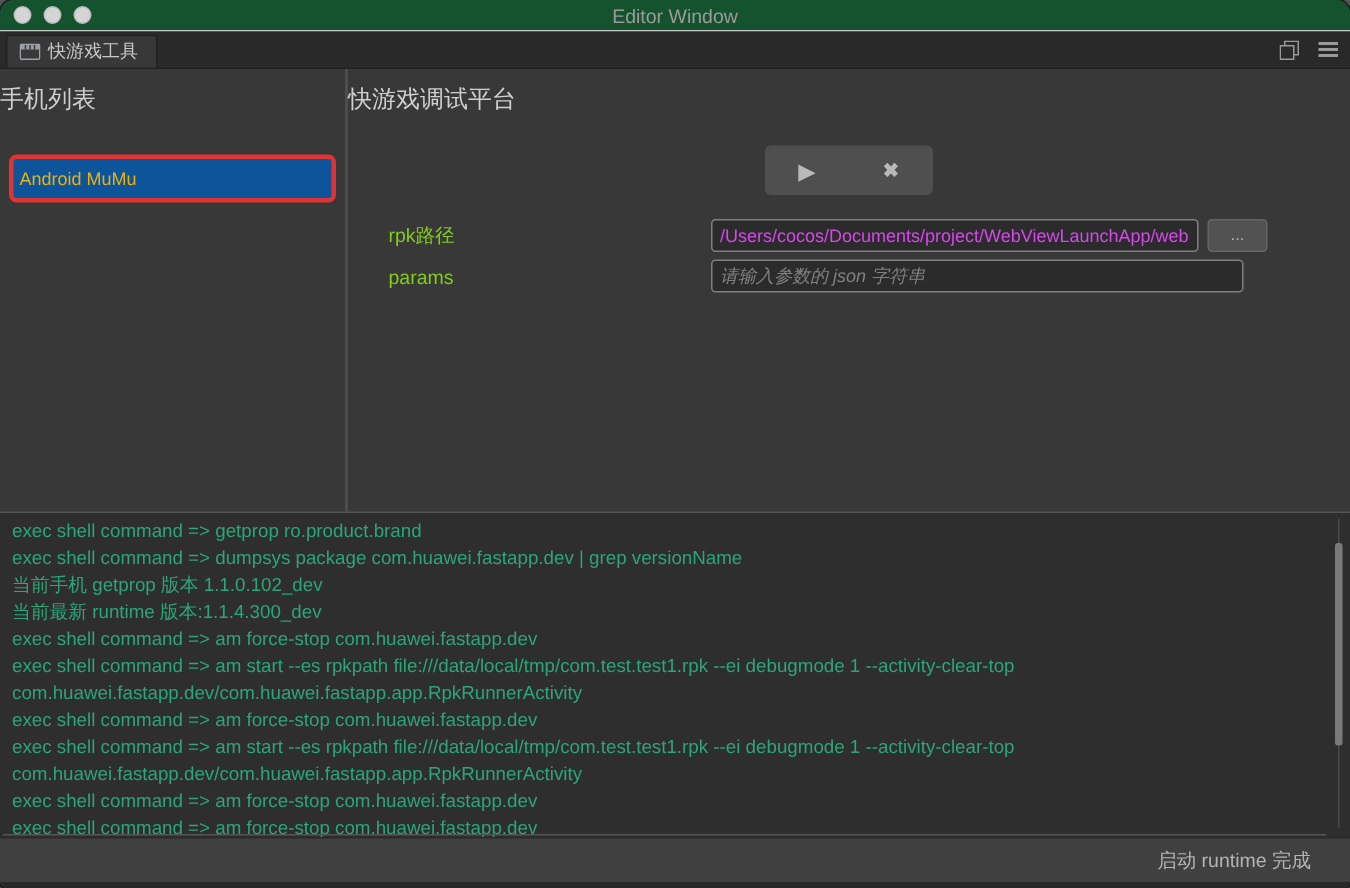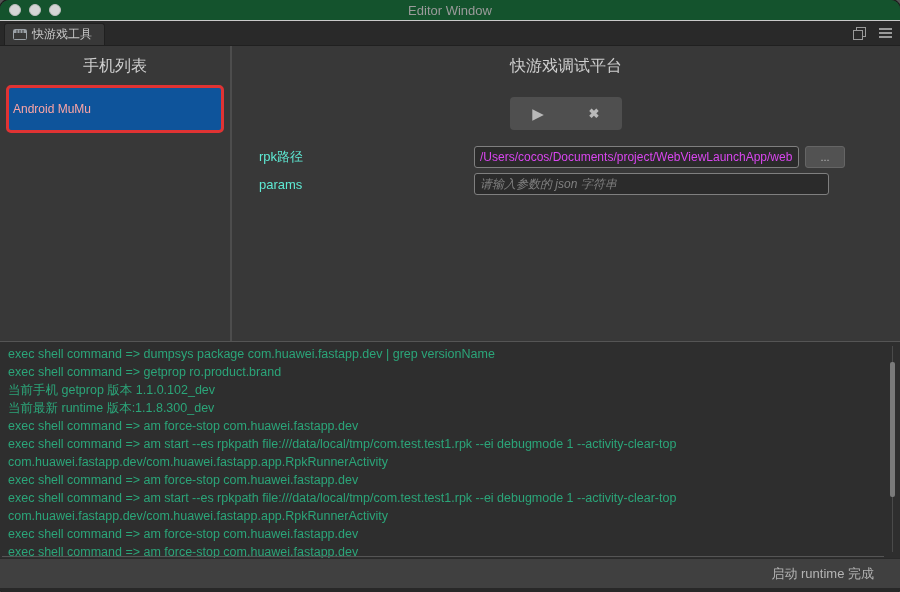--- a/index.html
+++ b/index.html
@@ -49,48 +49,48 @@
   .menu-icon { display:flex; flex-direction:column; gap:2px; }
   .menu-icon span { display:block; width:13px; height:2px; background:#9a9a9a; }
 
   
   .main { flex:0 0 295px; display:flex; background:#383838; }
   .left-panel {
     flex:0 0 232px; border-right:2px solid #4d4d4d;
     padding-top:8px;
   }
   .panel-header {
-    text-align:center; font-size:16px; color:#cfcfcf;
+    text-align:left; font-size:16px; color:#cfcfcf;
     padding:2px 0 8px 0;
   }
   .device-item {
-    margin:0 6px; height:48px;
+    margin:18px 6px; height:32px;
     background:#0e549b; border:3px solid #e03333; border-radius:5px;
     display:flex; align-items:center;
-    font-size:12px; color:#fca5a5; padding-left:4px;
+    font-size:12px; color:#eab308; padding-left:4px;
   }
   .right-panel { flex:1; padding-top:8px; }
   .btn-group {
     width:112px; height:33px; margin:12px auto 0 auto;
     background:#4f4f4f; border-radius:4px;
     display:flex; overflow:hidden;
   }
   .btn-half {
     flex:1; display:flex; align-items:center; justify-content:center;
     color:#b9b9b9; cursor:default; border:none; background:transparent;
   }
   .play-glyph { font-size:15px; color:#b9b9b9; }
   .close-glyph { font-size:13px; font-weight:bold; color:#b9b9b9; }
 
   .form-row {
     display:flex; align-items:center;
     padding-left:27px; margin-top:5px; height:22px;
   }
   .form-row.first { margin-top:16px; }
-  .field-label { width:215px; font-size:13px; color:#5eead4; }
+  .field-label { width:215px; font-size:13px; color:#84cc16; }
   .text-field {
     height:22px; background:#2b2b2b; border:1px solid #7f7f7f; border-radius:3px;
     font-size:12px; padding:0 5px; outline:none;
     font-family:"Liberation Sans","DejaVu Sans",sans-serif;
   }
   .rpk-field { width:325px; color:#d946ef; }
   .params-field { width:355px; color:#c8c8c8; font-style:italic; }
   .params-field::placeholder { color:#808080; font-style:italic; }
   .browse-btn {
     width:40px; height:22px; margin-left:6px;
@@ -200,24 +200,24 @@
 
       <div class="form-row">
         <span class="field-label">params</span>
         <input class="text-field params-field" type="text" placeholder="请输入参数的 json 字符串" style="">
       </div>
     </div>
   </div>
 
   <div class="console">
     <div>
+        <div class="console-line">exec shell command =&gt; getprop ro.product.brand</div>
         <div class="console-line">exec shell command =&gt; dumpsys package com.huawei.fastapp.dev | grep versionName</div>
-        <div class="console-line">exec shell command =&gt; getprop ro.product.brand</div>
         <div class="console-line">当前手机 getprop 版本 1.1.0.102_dev</div>
-        <div class="console-line">当前最新 runtime 版本:1.1.8.300_dev</div>
+        <div class="console-line">当前最新 runtime 版本:1.1.4.300_dev</div>
         <div class="console-line">exec shell command =&gt; am force-stop com.huawei.fastapp.dev</div>
         <div class="console-line">exec shell command =&gt; am start --es rpkpath file:///data/local/tmp/com.test.test1.rpk --ei debugmode 1 --activity-clear-top</div>
         <div class="console-line">com.huawei.fastapp.dev/com.huawei.fastapp.app.RpkRunnerActivity</div>
         <div class="console-line">exec shell command =&gt; am force-stop com.huawei.fastapp.dev</div>
         <div class="console-line">exec shell command =&gt; am start --es rpkpath file:///data/local/tmp/com.test.test1.rpk --ei debugmode 1 --activity-clear-top</div>
         <div class="console-line">com.huawei.fastapp.dev/com.huawei.fastapp.app.RpkRunnerActivity</div>
         <div class="console-line">exec shell command =&gt; am force-stop com.huawei.fastapp.dev</div>
         <div class="console-line">exec shell command =&gt; am force-stop com.huawei.fastapp.dev</div>
       </div>
     <div class="vscrollbar"></div>

